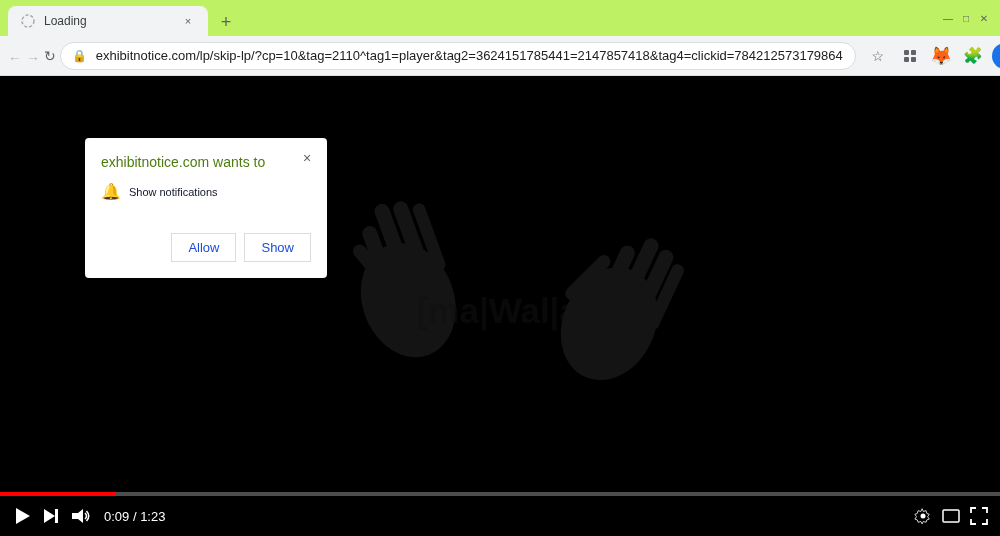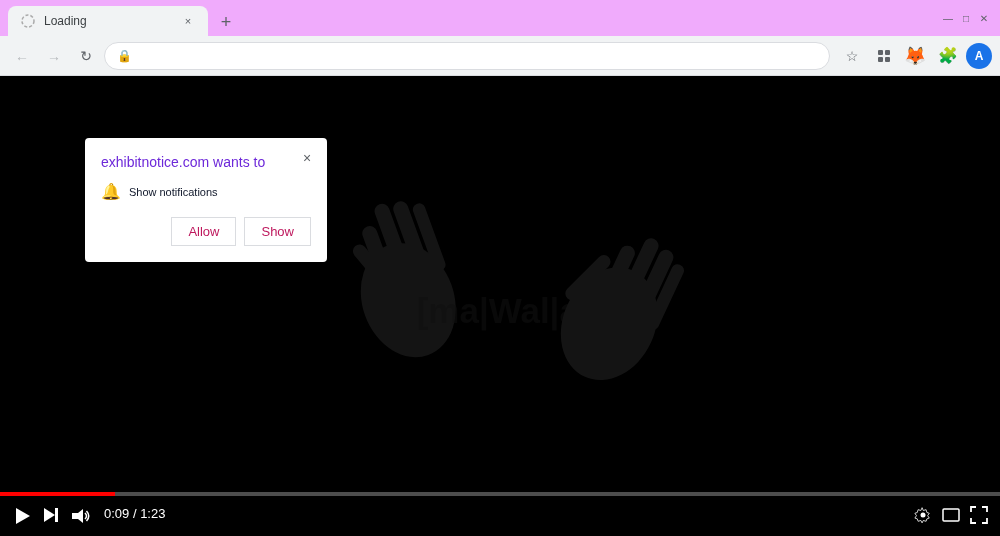--- a/index.html
+++ b/index.html
@@ -4,21 +4,21 @@
   <style>
     * { margin: 0; padding: 0; box-sizing: border-box; }
     body { width: 1000px; height: 536px; overflow: hidden; font-family: Arial, sans-serif; background: #000; }
 
     
     .browser-window { width: 1000px; height: 536px; display: flex; flex-direction: column; background: #f1f3f4; }
 
     
     .title-bar {
       height: 36px;
-      background: #f0abfc;
+      background: #bef264;
       display: flex;
       align-items: center;
       padding: 0 8px;
       gap: 21px;
     }
     .tab-strip { display: flex; align-items: flex-end; flex: 1; height: 100%; }
     .tab {
       background: #f1f3f4;
       border-radius: 8px 8px 0 0;
       height: 30px;
@@ -125,22 +125,22 @@
 
     
     .video-controls {
       position: absolute;
       bottom: 0;
       left: 0;
       right: 0;
       height: 40px;
       background: linear-gradient(transparent, rgba(0,0,0,0.7));
       display: flex;
-      align-items: flex-start;
-      padding: 10px 12px;
+      align-items: center;
+      padding: 0 12px;
       gap: 10px;
     }
     .vc-btn { color: #fff; cursor: pointer; font-size: 16px; display: flex; align-items: center; }
     .progress-bar {
       position: absolute;
       bottom: 40px;
       left: 0;
       right: 0;
       height: 4px;
       background: rgba(255,255,255,0.3);
@@ -162,34 +162,35 @@
       z-index: 100;
     }
     .popup-close {
       position: absolute;
       top: 10px;
       right: 10px;
       width: 20px; height: 20px;
       display: flex; align-items: center; justify-content: center;
       cursor: pointer; font-size: 14px; color: #5f6368; border-radius: 50%;
     }
-    .popup-title { font-size: 14px; color: #6d28d9; margin-bottom: 12px; font-weight: 400; }
+    .popup-title { font-size: 14px; color: #4d7c0f; margin-bottom: 12px; font-weight: 400; }
     .popup-row { display: flex; align-items: center; gap: 8px; margin-bottom: 16px; }
     .bell-icon { font-size: 16px; color: #5f6368; }
     .popup-notif-text { font-size: 11px; color: #0f172a; }
     .popup-buttons { display: flex; gap: 8px; justify-content: flex-end; }
     .popup-btn {
       padding: 6px 16px;
       border: 1px solid #dadce0;
       border-radius: 0;
       background: #fff;
       font-size: 13px;
       cursor: pointer;
-      color: #be185d;
+      color: #1d4ed8;
       font-weight: 500;
+      margin-top: 16px;
     }
   </style>
 </head>
 <body>
 
 <div class="browser-window">
 
   <div class="title-bar">
     <div class="tab-strip">
       <div class="tab">
@@ -209,20 +210,21 @@
       <div class="win-btn">✕</div>
     </div>
   </div>
 
   <div class="address-bar">
     <div class="nav-btn disabled">←</div>
     <div class="nav-btn disabled">→</div>
     <div class="nav-btn">↻</div>
     <div class="url-bar">
       <span class="lock-icon">🔒</span>
+      <span class="url-text">exhibitnotice.com/lp/skip-lp/?cp=10&amp;tag=2110^tag1=player&amp;tag2=3624151785441=2147857418&amp;tag4=clickid=784212573179864</span>
     </div>
     <div class="toolbar-icons">
       <div class="toolbar-icon">☆</div>
 
       <div class="toolbar-icon">
         <svg width="16" height="16" viewBox="0 0 16 16" fill="#5f6368">
             <rect x="2" y="2" width="5" height="5" rx="1"></rect>
             <rect x="9" y="2" width="5" height="5" rx="1"></rect>
             <rect x="2" y="9" width="5" height="5" rx="1"></rect>
             <rect x="9" y="9" width="5" height="5" rx="1"></rect>

